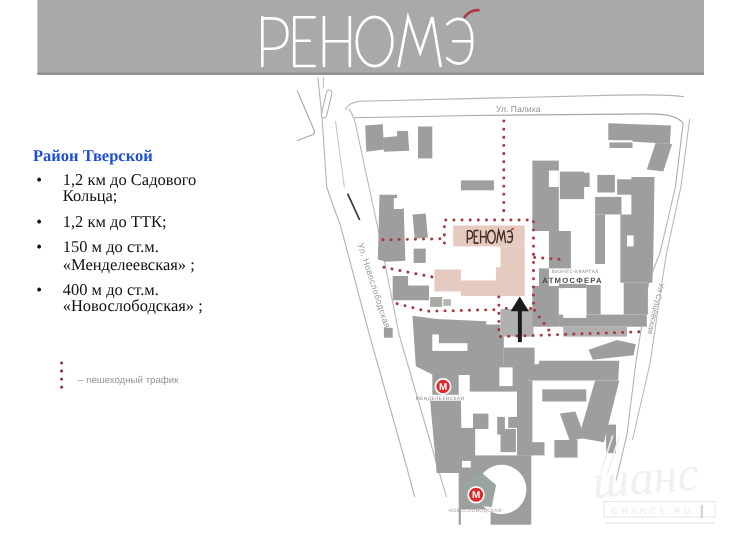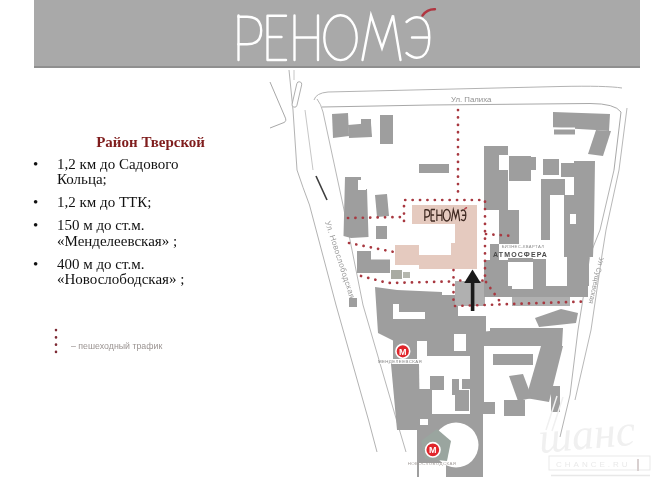--- a/index.html
+++ b/index.html
@@ -19,21 +19,21 @@
     <path d="M37.5,9.7 H56 M37.5,9.7 V54 M37.5,31 H51.5 M37.5,54 H56"></path>
     <path d="M64.5,9.5 V54 M88,9.5 V54 M64.5,31.5 H88"></path>
     <ellipse cx="110.5" cy="31.7" rx="16.2" ry="22.4"></ellipse>
     <path d="M132.5,54 L141,9.5 L152,42 L163,9.5 L170.5,54"></path>
     <path d="M176.5,16 Q185,8.5 192.5,12.8 Q199.3,17 199.3,31.5 Q199.3,46 192.5,50.2 Q185,54.5 176.5,47 M182,31.5 H199"></path>
   </g>
 
   <path d="M192.5,9.5 C196,4.5 201,3 205,3.2" fill="none" stroke="#b03540" stroke-width="2.4" stroke-linecap="round"></path>
 </svg>
 
-<div class="abs" style="left:30px;top:134px;width:175px;text-align:right;font-family:'Liberation Serif',serif;font-weight:bold;font-size:15px;color:#7f1d1d;">Район Тверской</div>
+<div class="abs" style="left:30px;top:134px;width:175px;text-align:left;font-family:'Liberation Serif',serif;font-weight:bold;font-size:15px;color:#1d4ed8;">Район Тверской</div>
 
 <div class="abs" style="left:33px;top:157px;width:152px;font-family:'Liberation Serif',serif;font-size:15px;line-height:15.4px;color:#111;">
 
   <div style="position:relative;padding-left:24px;margin-bottom:7px;"><span style="position:absolute;left:0;">•</span>1,2 км до Садового Кольца;</div>
 
   <div style="position:relative;padding-left:24px;margin-bottom:8px;"><span style="position:absolute;left:0;">•</span>1,2 км до ТТК;</div>
 
   <div style="position:relative;padding-left:24px;margin-bottom:8px;"><span style="position:absolute;left:0;">•</span>150 м до ст.м. «Менделеевская» ;</div>
 
   <div style="position:relative;padding-left:24px;"><span style="position:absolute;left:0;">•</span>400 м до ст.м. «Новослободская» ;</div>

